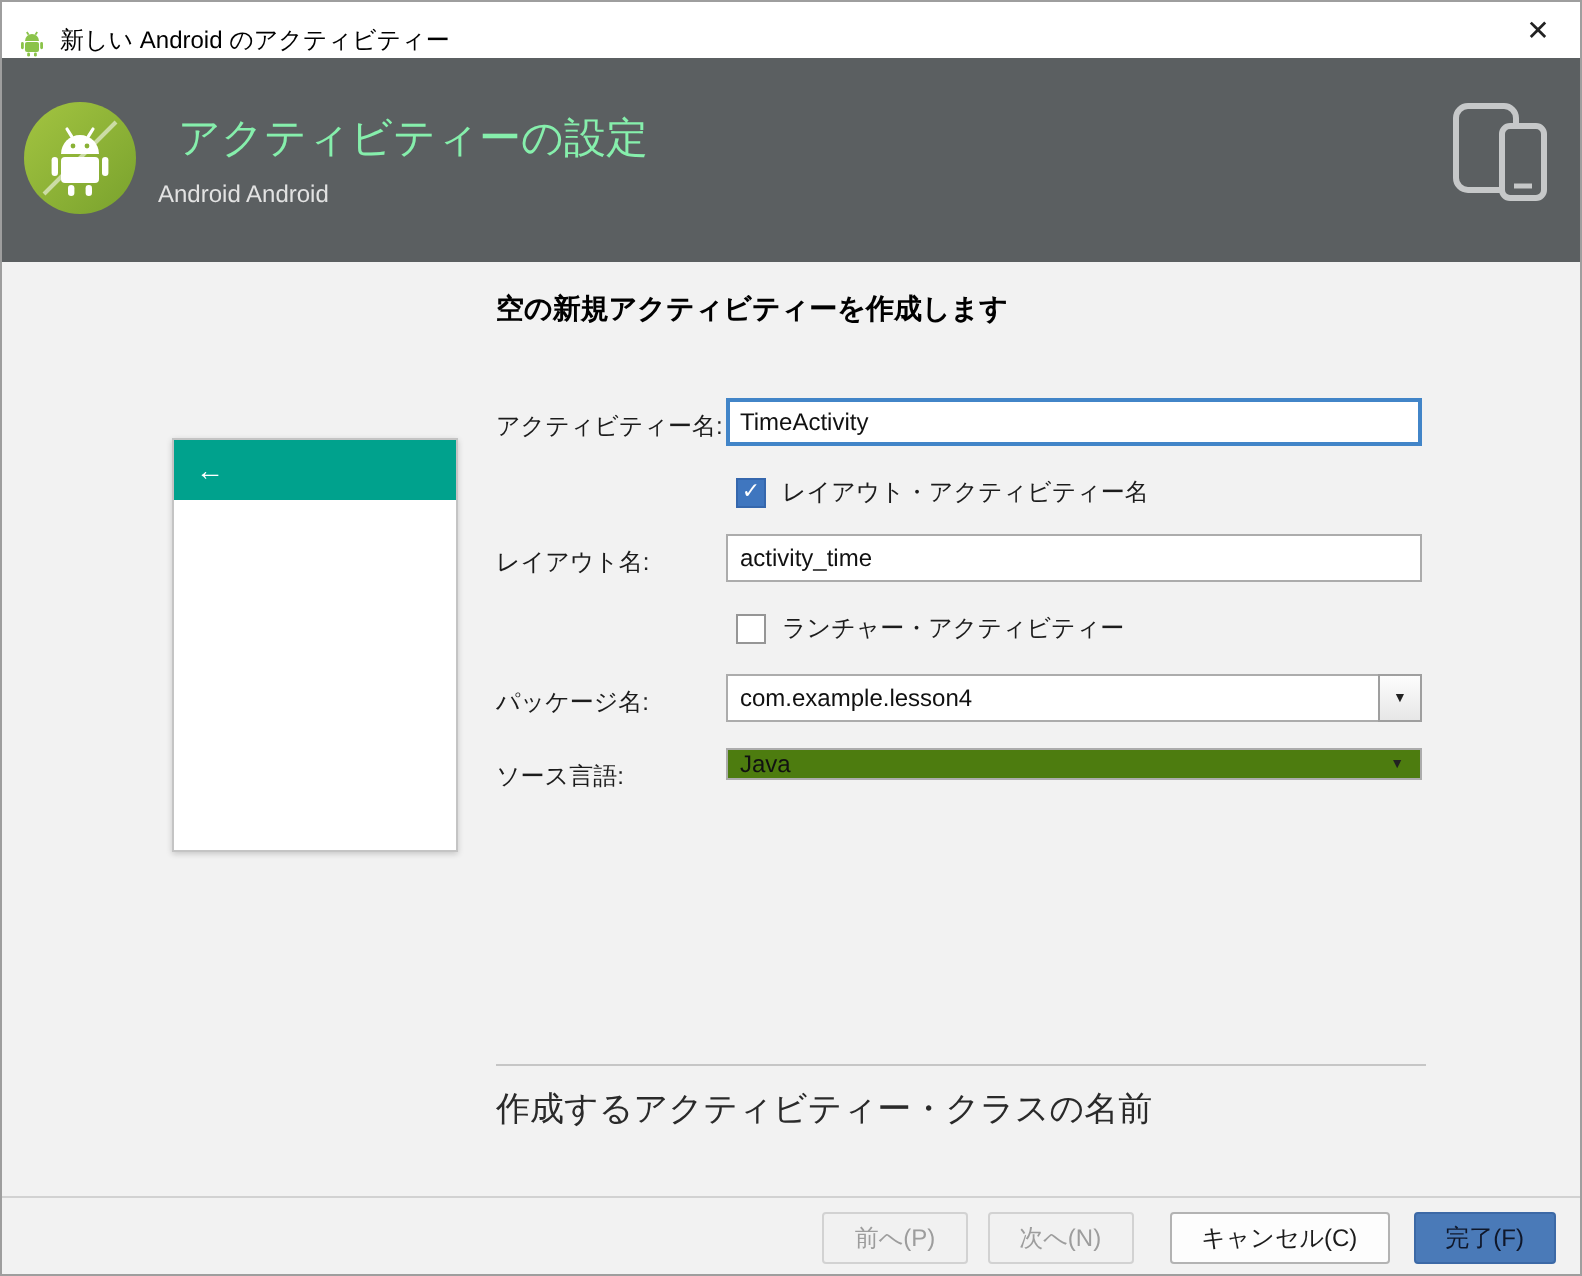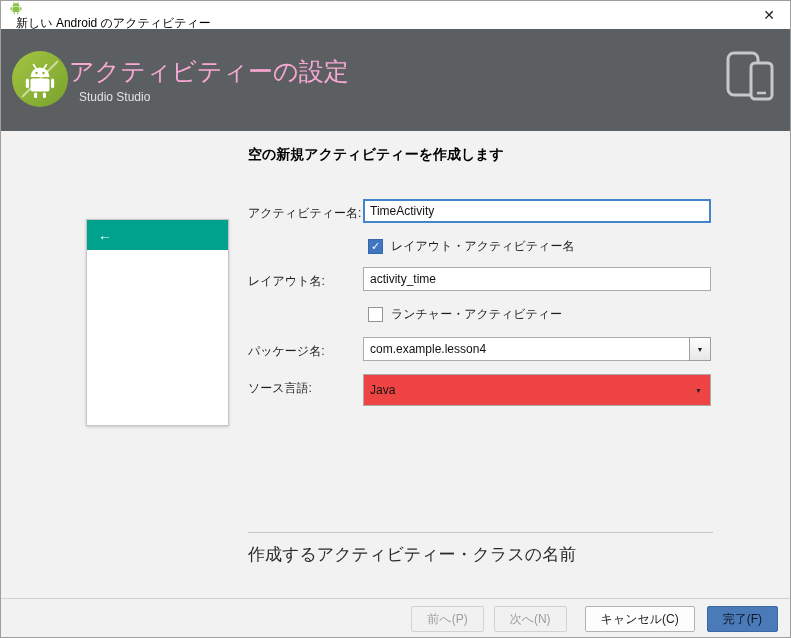--- a/index.html
+++ b/index.html
@@ -7,37 +7,37 @@
   body { font-family:"Liberation Sans","DejaVu Sans",sans-serif; }
 
   .window {
     position:relative; width:791px; height:638px;
     background:#f2f2f2; overflow:hidden; border:1px solid #9e9e9e;
   }
 
   
   .titlebar {
     position:absolute; top:0; left:0; width:100%; height:28px;
-    background:#ffffff; display:flex; align-items:flex-start; padding:0 8px;flex-direction:column;
+    background:#ffffff; display:flex; align-items:flex-end; padding:0 8px;
   }
   .titlebar-icon { display:flex; align-items:center; }
   .titlebar-title { font-size:12px; color:#000; margin-left:7px; }
   .close-btn {
     position:absolute; right:0; top:0; width:42px; height:28px;
     display:flex; align-items:center; justify-content:center;
     font-size:14px; color:#222; cursor:pointer;
   }
 
   
   .header {
     position:absolute; top:28px; left:0; width:100%; height:102px;
     background:#5b5f61;
   }
   .logo { position:absolute; left:10px; top:21px; width:58px; height:58px; }
-  .header-title { position:absolute; left:68px; top:26px; font-size:25px; color:#f9a8d4; }
+  .header-title { position:absolute; left:88px; top:26px; font-size:21px; color:#86efac; }
   .header-subtitle { position:absolute; left:78px; top:61px; font-size:12px; color:#e2e2e2; }
   .device-icon { position:absolute; right:16px; top:22px; }
 
   
   .main { position:absolute; top:130px; left:0; width:100%; height:467px; background:#f2f2f2; }
   .heading { position:absolute; left:247px; top:15px; font-size:14px; font-weight:bold; color:#000000; }
 
   .preview {
     position:absolute; left:85px; top:88px; width:143px; height:207px;
     background:#ffffff; border:1px solid #c4c4c4; box-shadow:0 1px 3px rgba(0,0,0,.18);
@@ -74,22 +74,22 @@
     background:#fff; font-size:12px; padding:0 6px; font-family:inherit; color:#111; outline:none;
   }
   .combo-btn {
     width:22px; border:1px solid #9f9f9f;
     background:linear-gradient(#fdfdfd,#e7e7e7);
     display:flex; align-items:center; justify-content:center;
     font-size:7px; color:#222; cursor:pointer;
   }
 
   .select {
-    position:absolute; left:362px; width:348px; height:32px;
-    border:1px solid #acacac; background:#ef4444;
+    position:absolute; left:362px; width:348px; height:16px;
+    border:1px solid #acacac; background:#4d7c0f;
     display:flex; align-items:center; justify-content:space-between;
     padding:0 8px 0 6px; font-size:12px; color:#111; cursor:pointer;
   }
   .select .arrow { font-size:7px; color:#222; }
 
   .separator { position:absolute; left:247px; top:401px; width:465px; height:1px; background:#c6c6c6; }
   .help-text { position:absolute; left:247px; top:412px; font-size:17px; color:#2a2a2a; }
 
   
   .footer {
@@ -152,21 +152,21 @@
         </g>
         <g stroke="#ffffff" stroke-width="1.6" stroke-linecap="round">
           <line x1="22.5" y1="14.5" x2="24.8" y2="18.2"></line>
           <line x1="35.5" y1="14.5" x2="33.2" y2="18.2"></line>
         </g>
         <circle cx="25.5" cy="23" r="1.2" fill="#8ab236"></circle>
         <circle cx="32.5" cy="23" r="1.2" fill="#8ab236"></circle>
       </svg>
     </span>
     <div class="header-title">アクティビティーの設定</div>
-    <div class="header-subtitle">Studio Studio</div>
+    <div class="header-subtitle">Android Android</div>
     <span class="device-icon">
       <svg width="48" height="52" viewBox="0 0 48 52">
         <rect x="2" y="2" width="30" height="42" rx="6" fill="none" stroke="#c6c8c9" stroke-width="3"></rect>
         <rect x="25" y="12" width="21" height="36" rx="4" fill="#5b5f61" stroke="#c6c8c9" stroke-width="3"></rect>
         <line x1="31" y1="42" x2="40" y2="42" stroke="#c6c8c9" stroke-width="2.5"></line>
       </svg>
     </span>
   </div>
 
   <div class="main">

